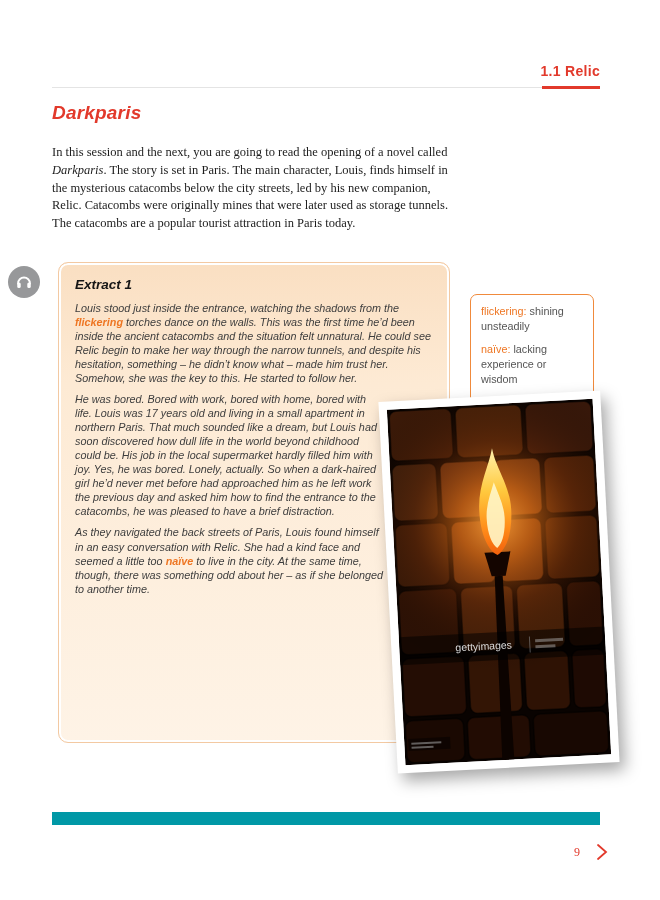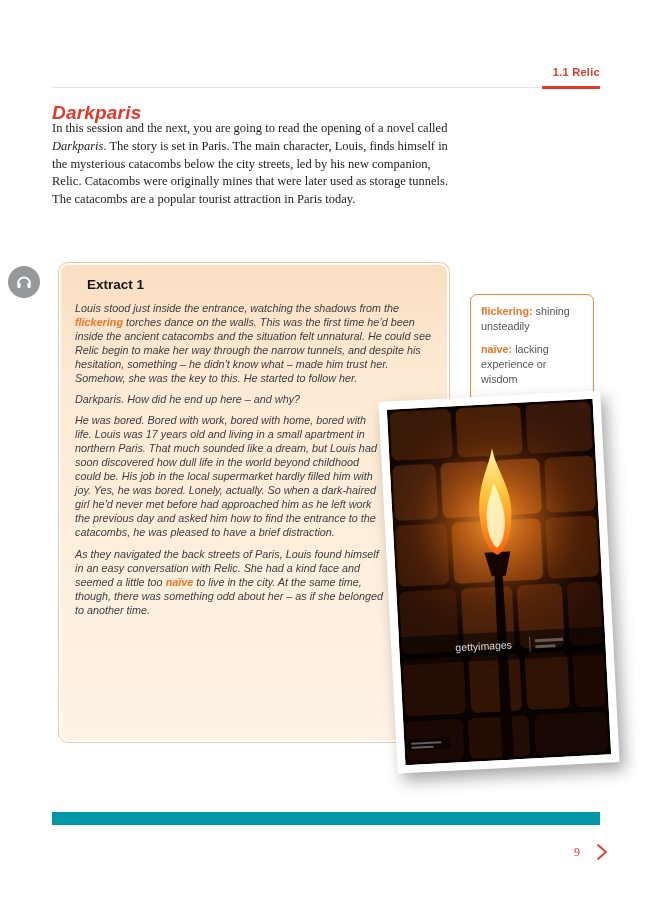--- a/index.html
+++ b/index.html
@@ -6,62 +6,62 @@
   .page {
     position:relative; width:660px; height:900px; background:#ffffff;
     font-family:"Liberation Sans", sans-serif; overflow:hidden;
   }
 
   
   .header {
     position:absolute; left:52px; top:62px; width:548px;
     text-align:right; padding-bottom:7px; border-bottom:1px solid #e4e4e4;
   }
-  .section-label { color:#e2392b; font-weight:bold; font-size:11px; letter-spacing:.3px; }
+  .section-label { color:#e2392b; font-weight:bold; font-size:14px; letter-spacing:.3px; }
   .accent-rule { position:absolute; right:0; bottom:-2px; width:58px; height:3px; background:#e2392b; }
 
   
   .title {
     position:absolute; left:52px; top:102px; margin:0;
     color:#e2392b; font-size:19px; font-style:italic; font-weight:bold; letter-spacing:.2px;
   }
   .intro {
-    position:absolute; left:52px; top:120px; width:402px; margin:0;
+    position:absolute; left:52px; top:144px; width:402px; margin:0;
     font-family:"Liberation Serif", serif; font-size:12.5px; line-height:1.42; color:#1c1c1c;
   }
   .intro em { font-style:italic; }
 
   
   .audio-btn {
     position:absolute; left:8px; top:266px; width:32px; height:32px;
     border-radius:50%; background:#97989a; border:none; padding:0;
     display:flex; align-items:center; justify-content:center; cursor:pointer;
   }
 
   
   .extract {
     position:absolute; left:58px; top:262px; width:392px; box-sizing:border-box;
     padding:12px 16px; border:1px solid #f3c9a2; border-radius:10px;
     background:linear-gradient(180deg,#fadfc2 0%, #fdead4 25%, #fef3e6 100%);
     box-shadow:0 0 0 2px #ffffff inset;
   }
-  .extract h2 { margin:2px 0 9px 12px; font-size:13.5px; color:#151515; }
+  .extract h2 { margin:2px 0 9px 0; font-size:13.5px; color:#151515;font-style:italic; }
   .extract p { margin:0 0 7px 0; font-size:10.8px; line-height:1.3; color:#3d3d3d;font-style:italic; }
   .extract p:last-child { margin-bottom:0; }
   .hl { color:#ee7623; font-weight:bold; }
   .photo-spacer { float:right; width:50px; height:338px; }
 
   
   .vocab {
     position:absolute; left:470px; top:294px; width:124px; box-sizing:border-box;
     border:1.5px solid #f08a3c; border-radius:7px; padding:9px 10px; background:#ffffff;
   }
   .vocab-entry { margin:0 0 8px 0; font-size:10.8px; line-height:1.38; color:#555555; }
   .vocab-entry:last-child { margin-bottom:8px; }
-  .term { color:#ee7623; font-weight:bold; }
+  .term { color:#ee7623; font-weight:normal; }
 
   
   .photo {
     position:absolute; left:388px; top:396px; width:206px; margin:0; padding:8px;
     background:#ffffff; transform:rotate(-3deg); transform-origin:center;
     box-shadow:5px 8px 16px rgba(0,0,0,.35);
   }
   .photo svg { display:block; }
 
   
@@ -89,21 +89,20 @@
       <path d="M4 14 a8 8 0 0 1 16 0" fill="none" stroke="#ffffff" stroke-width="2.4" stroke-linecap="round"></path>
       <rect x="3" y="12.5" width="4.6" height="7.5" rx="2" fill="#ffffff"></rect>
       <rect x="16.4" y="12.5" width="4.6" height="7.5" rx="2" fill="#ffffff"></rect>
     </svg>
   </button>
 
   <section class="extract">
     <h2>Extract 1</h2>
     <p><span>Louis stood just inside the entrance, watching the shadows from the </span><strong class="hl">flickering</strong><span> torches dance on the walls. This was the first time he’d been inside the ancient catacombs and the situation felt unnatural. He could see Relic begin to make her way through the narrow tunnels, and despite his hesitation, something – he didn’t know what – made him trust her. Somehow, she was the key to this. He started to follow her.</span></p>
     <div class="photo-spacer"></div>
-    <p>Darkparis. How did he end up here – and why?</p>
     <p>He was bored. Bored with work, bored with home, bored with life. Louis was 17 years old and living in a small apartment in northern Paris. That much sounded like a dream, but Louis had soon discovered how dull life in the world beyond childhood could be. His job in the local supermarket hardly filled him with joy. Yes, he was bored. Lonely, actually. So when a dark-haired girl he’d never met before had approached him as he left work the previous day and asked him how to find the entrance to the catacombs, he was pleased to have a brief distraction.</p>
     <p><span>As they navigated the back streets of Paris, Louis found himself in an easy conversation with Relic. She had a kind face and seemed a little too </span><strong class="hl">naïve</strong><span> to live in the city. At the same time, though, there was something odd about her – as if she belonged to another time.</span></p>
   </section>
 
   <aside class="vocab">
     <p class="vocab-entry"><strong class="term">flickering:</strong><span> shining unsteadily</span></p>
     <p class="vocab-entry"><strong class="term">naïve:</strong><span> lacking experience or wisdom</span></p>
   </aside>
 
   <figure class="photo">

